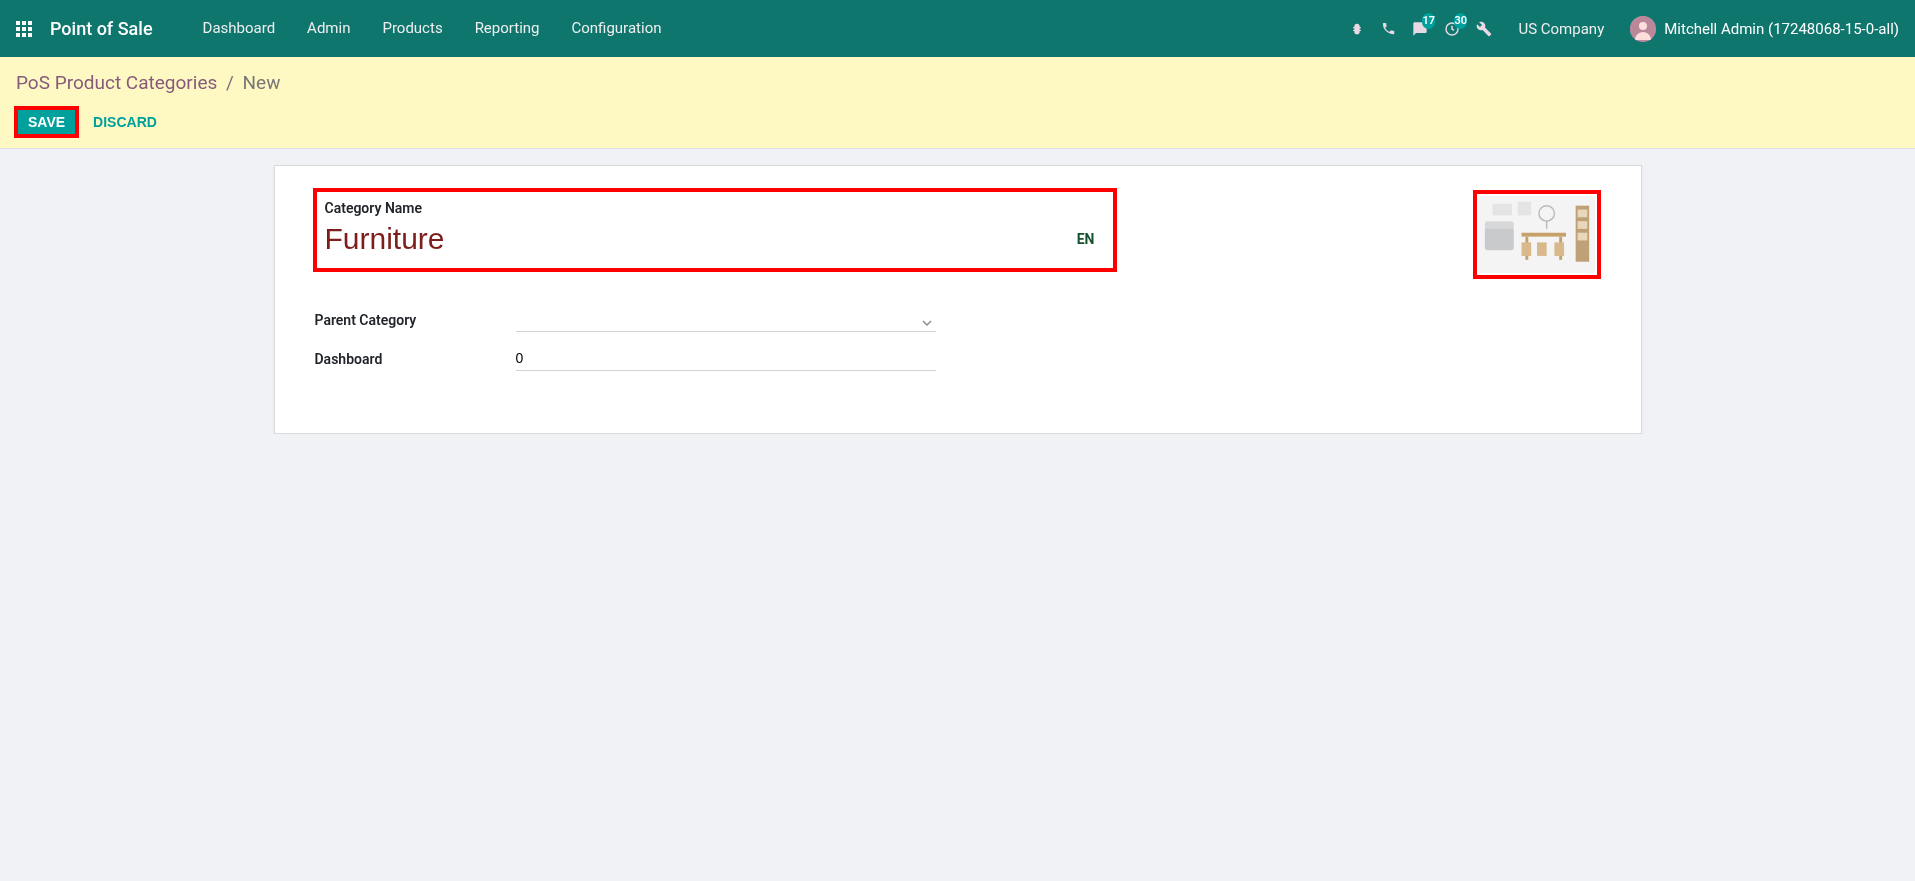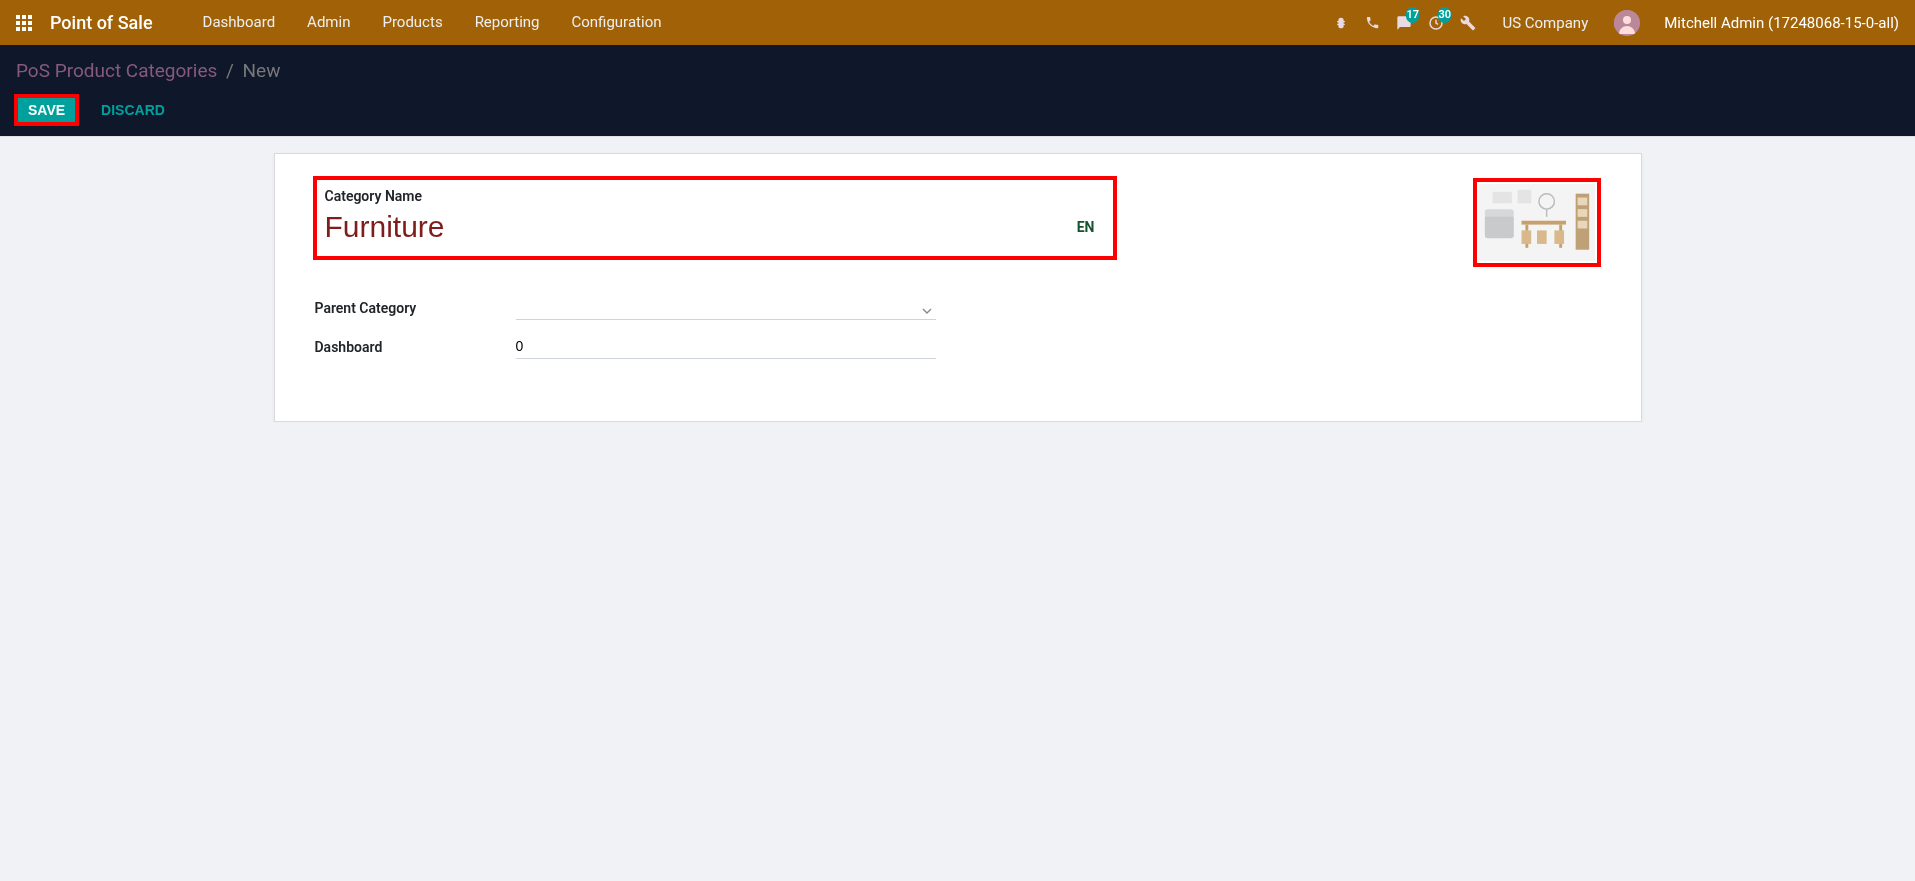--- a/index.html
+++ b/index.html
@@ -1,20 +1,20 @@
 <!DOCTYPE html>
 <html><head>
 <meta charset="utf-8">
 <style>
   * { margin: 0; padding: 0; box-sizing: border-box; }
   body { font-family: -apple-system, BlinkMacSystemFont, "Segoe UI", Roboto, "Helvetica Neue", Arial, sans-serif; background: #f0f2f5; color: #212529; }
   
   .navbar {
-    background: #a16207;
-    height: 45px;
+    background: #0f766e;
+    height: 57px;
     display: flex;
     align-items: center;
     padding: 0 16px;
     color: #fff;
   }
   .navbar .apps-icon { margin-right: 18px; display:flex; align-items:center; }
   .navbar .app-title { font-size: 18px; font-weight: 500; margin-right: 34px; }
   .navbar .nav-links { display: flex; gap: 0; }
   .navbar .nav-links a {
     color: #eee;
@@ -32,38 +32,38 @@
     top: -8px; left: 10px;
     background: #00a09d;
     color: #fff;
     font-size: 11px;
     font-weight: 600;
     padding: 1px 0;
     border-radius: 9px;
     line-height: 14px;
   }
   .navbar .company { font-size: 15px; color: #eee; margin: 0 10px; cursor:pointer; }
-  .navbar .user { display: flex; align-items: center; gap: 24px; font-size: 15px; cursor: pointer; }
+  .navbar .user { display: flex; align-items: center; gap: 8px; font-size: 15px; cursor: pointer; }
   .navbar .avatar {
     width: 26px; height: 26px; border-radius: 50%;
     background: linear-gradient(135deg,#c9a 0%, #97b 100%);
     display:flex; align-items:center; justify-content:center;
     overflow:hidden;
   }
   
   .control-panel {
-    background: #0f172a;
+    background: #fef9c3;
     padding: 14px 16px 12px 16px;
     border-bottom: 1px solid #dee2e6;
   }
   .breadcrumb { font-size: 19px; margin-bottom: 14px; }
   .breadcrumb .bc-link { color: #875a7b; cursor: pointer; }
   .breadcrumb .bc-sep { color: #777; margin: 0 4px; }
   .breadcrumb .bc-active { color: #777; }
-  .cp-buttons { display: flex; align-items: center; gap: 24px; }
+  .cp-buttons { display: flex; align-items: center; gap: 16px; }
   .btn-save {
     background: #00a09d;
     color: #fff;
     border: none;
     padding: 6px 12px;
     font-size: 14px;
     font-weight: 600;
     cursor: pointer;
     text-transform: uppercase;
   }

